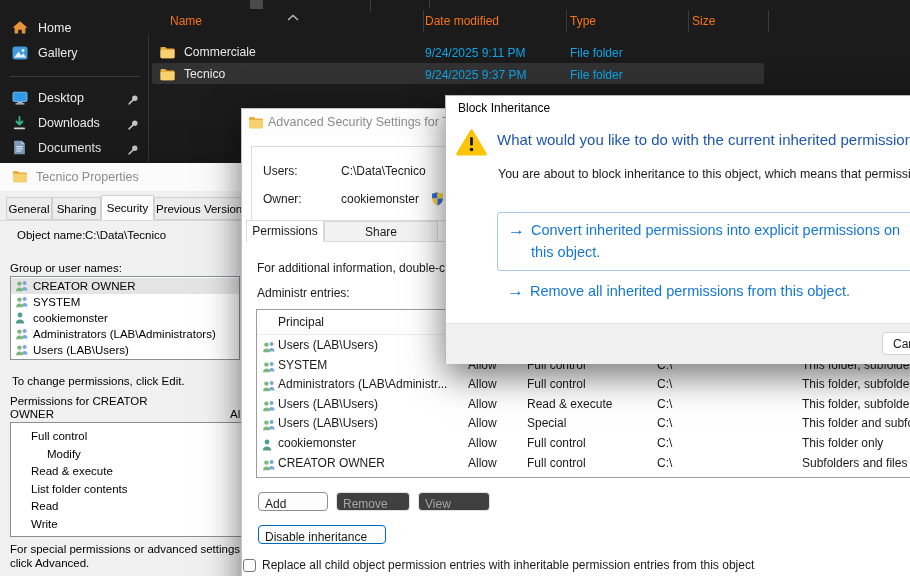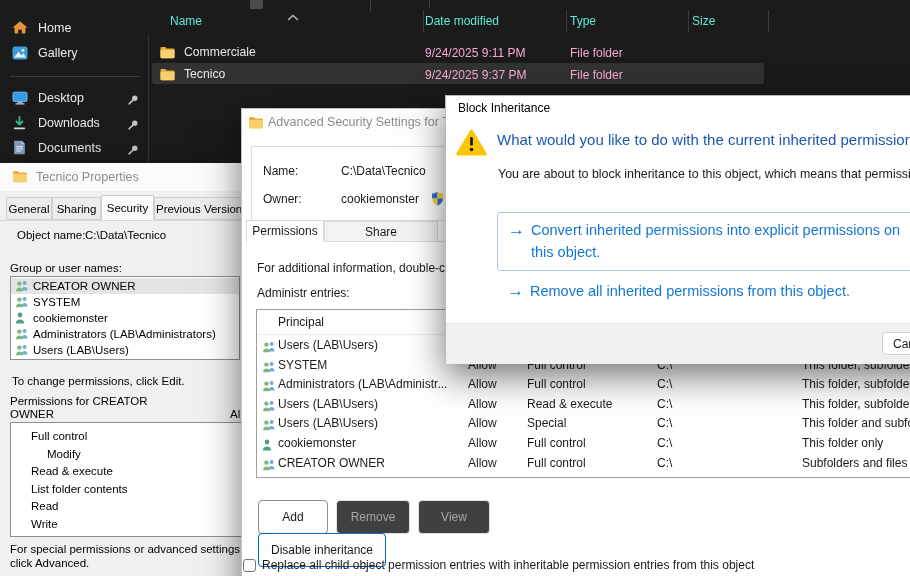--- a/index.html
+++ b/index.html
@@ -2,24 +2,24 @@
 <html><head>
 <meta charset="utf-8">
 <style>
   html,body{margin:0;padding:0;background:#000;}
   #screen{position:relative;width:910px;height:576px;overflow:hidden;background:#1b1b1b;
           font-family:"Liberation Sans",sans-serif;-webkit-font-smoothing:antialiased;}
   .abs{position:absolute;}
   .nw{white-space:nowrap;}
 
   
-  .exp-header{color:#5eead4;font-size:12px;}
+  .exp-header{color:#f97316;font-size:12px;}
   .exp-sep{width:1px;background:#3b3b3b;}
   .exp-row-text{color:#e8e8e8;font-size:12.2px;}
-  .exp-sub{color:#f9a8d4;font-size:12px;}
+  .exp-sub{color:#0ea5e9;font-size:12px;}
   .exp-sel{background:#323232;border-radius:3px;}
   .sb-label{color:#ebebeb;font-size:12.5px;line-height:24px;}
   .sb-item{height:24px;width:146px;cursor:default;}
 
   
   .win{position:absolute;box-shadow:0 12px 34px rgba(0,0,0,.55);}
 
   
   #props{left:0;top:163px;width:244px;height:413px;background:#f0f0f0;z-index:10;
          font-size:11.5px;color:#000;border-right:1px solid #b5b5b5;}
@@ -35,22 +35,22 @@
   
   #adv{left:241px;top:108px;width:700px;height:500px;background:#fff;z-index:20;
        font-size:12px;color:#1a1a1a;border:1px solid #c3c3c3;box-sizing:content-box;}
   #adv .titlebar{left:0;top:0;width:700px;height:27px;background:#fdfdfd;}
   .advtab{border:1px solid #d9d9d9;background:#f2f2f2;text-align:center;font-size:12px;line-height:20px;height:21px;box-sizing:border-box;}
   .advtab.sel{background:#fff;border-bottom:1px solid #fff;height:22px;z-index:2;}
   .tbl{background:#fff;border:1px solid #9c9c9c;box-sizing:border-box;}
   .trow{position:absolute;left:0;width:900px;height:19.6px;line-height:19.6px;}
   .trow .svgi{position:absolute;left:5px;top:4px;}
   .cell{position:absolute;top:0;white-space:nowrap;}
-  .btn{position:absolute;height:34px;border-radius:4px;background:#fdfdfd;border:1px solid #8f8f8f;
-       font-size:12px;text-align:center;line-height:21px;box-sizing:border-box;color:#1a1a1a;margin-top:8px;}
+  .btn{position:absolute;height:19px;border-radius:4px;background:#fdfdfd;border:1px solid #8f8f8f;
+       font-size:12px;text-align:left;line-height:21px;box-sizing:border-box;color:#1a1a1a;}
   .btn.disabled{border-color:#e2e2e2;background:#404040;color:#a6a6a6;}
   .btn.accent{border:1px solid #0067c0;}
 
   
   #blk{left:445px;top:95px;width:600px;height:267px;background:#fff;z-index:30;
        border:1px solid #b9b9b9;box-sizing:content-box;}
   .blk-title{color:#000;font-size:12px;line-height:25px;}
   .blk-head{color:#1e57ad;font-size:15px;line-height:20px;}
   .blk-body{color:#1a1a1a;font-size:12.4px;line-height:14px;}
   .cmdlink{color:#1577d2;font-size:14.5px;line-height:22px;}
@@ -268,21 +268,21 @@
       <span class="abs" style="left:6px;top:7px;">
         <svg width="16" height="13" viewBox="0 0 16 13">
             <path d="M1 2.2C1 1.5 1.5 1 2.2 1h3.6l1.4 1.6h6.6c.7 0 1.2.5 1.2 1.2V11c0 .7-.5 1.2-1.2 1.2H2.2C1.5 12.2 1 11.7 1 11z" fill="#e9ae3d"></path>
             <path d="M1 4h14v7c0 .7-.5 1.2-1.2 1.2H2.2C1.5 12.2 1 11.7 1 11z" fill="#f7d070"></path>
           </svg>
       </span>
       <span class="abs inactive-title nw" style="left:26px;top:0;line-height:27px;">Advanced Security Settings for Tecnico</span>
     </div>
 
     <div class="abs" style="left:9px;top:37px;width:690px;height:73px;border:1px solid #dcdcdc;"></div>
-    <div class="abs nw" style="left:21px;top:55px;">Name:</div>
+    <div class="abs nw" style="left:21px;top:55px;">Users:</div>
     <div class="abs nw" style="left:99px;top:55px;">C:\Data\Tecnico</div>
     <div class="abs nw" style="left:21px;top:83px;">Owner:</div>
     <div class="abs nw" style="left:99px;top:83px;">cookiemonster</div>
     <span class="abs" style="left:189px;top:82px;">
       <svg width="13" height="15" viewBox="0 0 12 14">
           <path d="M6 .8C4.3 2 2.6 2.4.8 2.4l.1 4.6H6z" fill="#2f6fd8"></path>
           <path d="M6 .8c1.7 1.2 3.4 1.6 5.2 1.6l-.1 4.6H6z" fill="#ffd23e"></path>
           <path d="M.9 7c.3 3 1.6 5.2 5.1 6.7V7z" fill="#ffd23e"></path>
           <path d="M11.1 7c-.3 3-1.6 5.2-5.1 6.7V7z" fill="#2f6fd8"></path>
         </svg>

